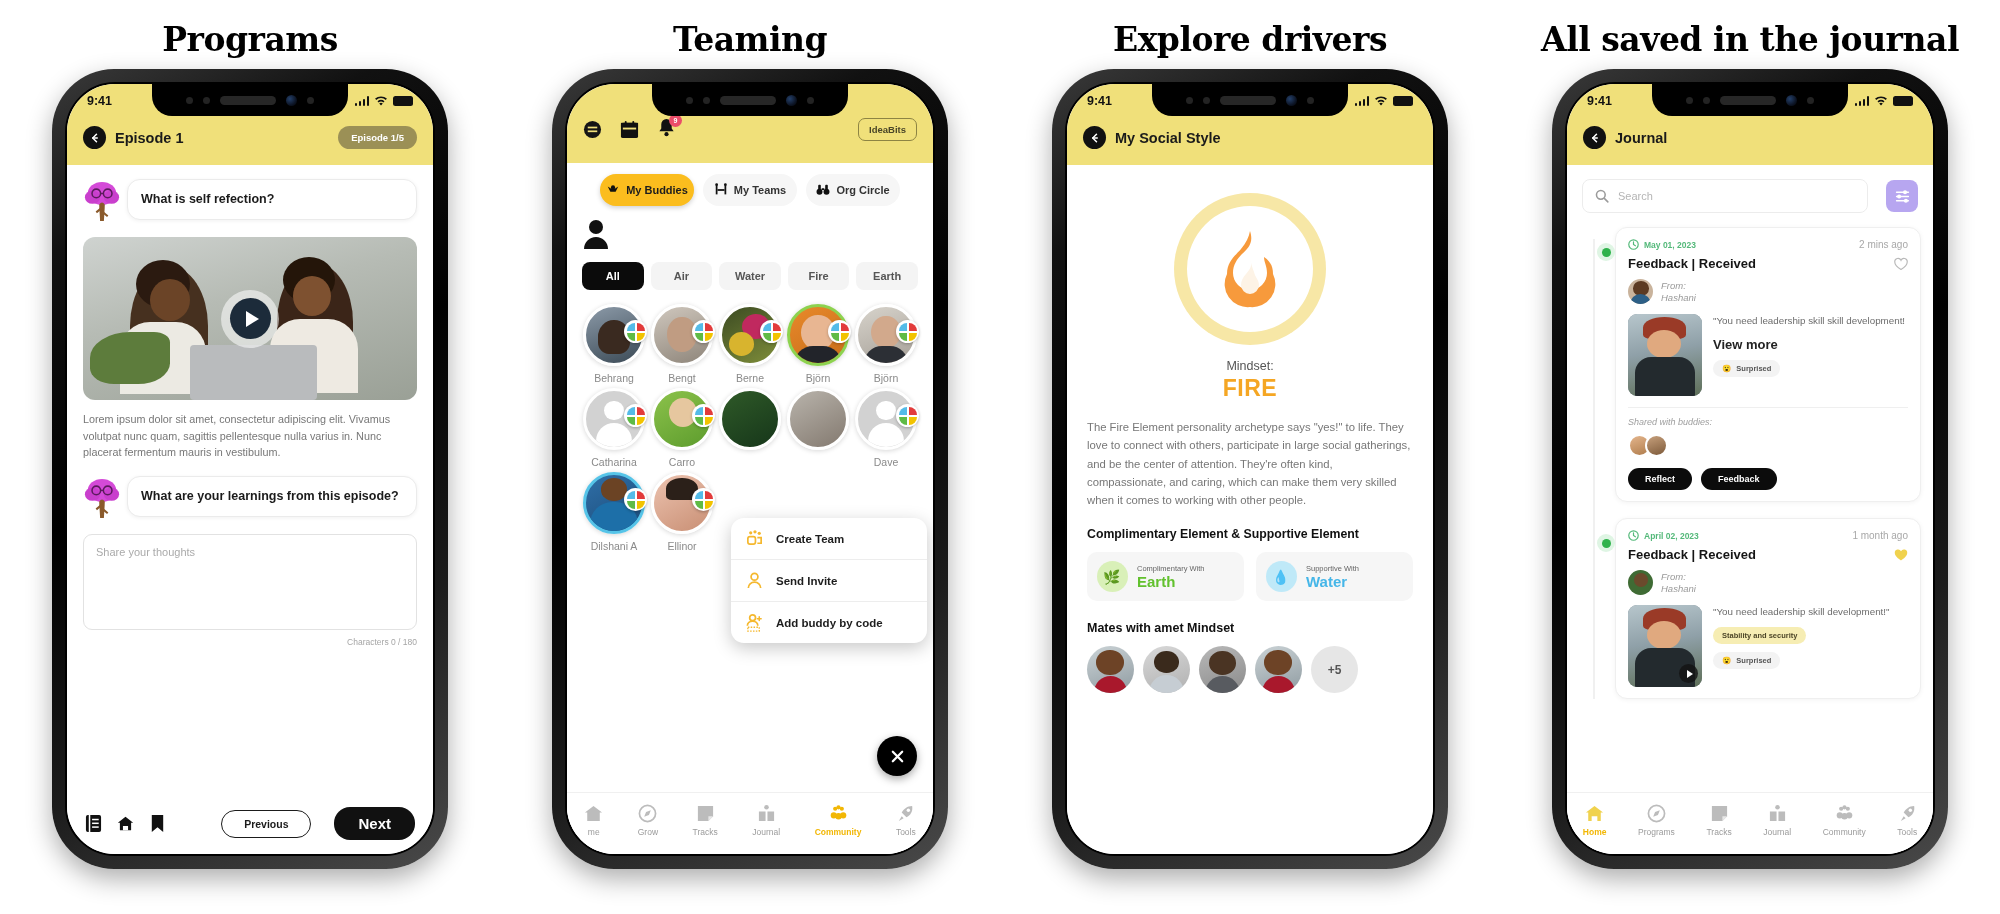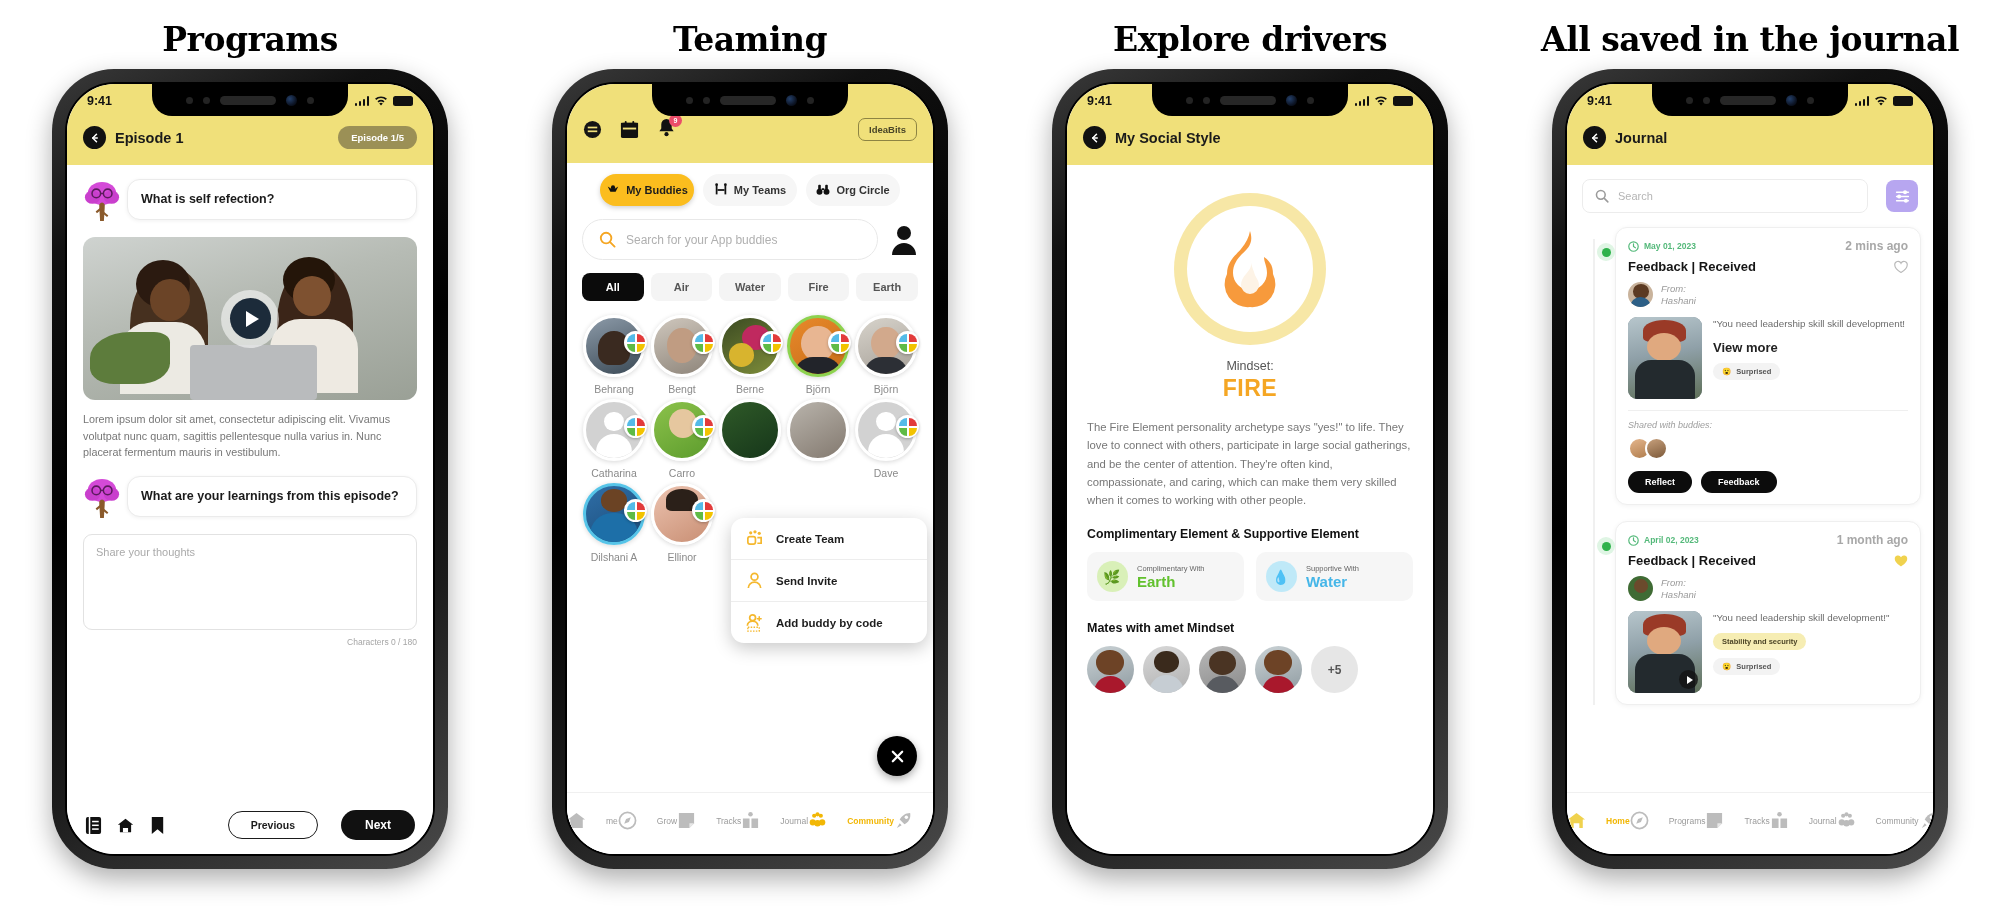--- a/index.html
+++ b/index.html
@@ -112,21 +112,21 @@
     position: absolute; left: 0; right: 0; bottom: 14px;
     display: flex; align-items: center; padding: 0 18px; gap: 15px;
   }
   .p1-foot .ficon { width: 17px; height: 19px; }
   .btn-prev {
     margin-left: auto; border: 1.5px solid #1b1b1b; border-radius: 16px;
     padding: 7px 22px; font-size: 10.5px; font-weight: bold; color: #1b1b1b; background: #fff;
   }
   .btn-next {
     border: none; border-radius: 16px; padding: 8px 24px;
-    font-size: 12px; font-weight: bold; color: #fff; background: #111; margin-left: 8px;
+    font-size: 15px; font-weight: bold; color: #fff; background: #111; margin-left: 8px;
   }
 
   
   .p2-topicons { display: flex; align-items: center; gap: 18px; padding: 0 16px; }
   .p2-topicons svg { width: 19px; height: 19px; }
   .bell-wrap { position: relative; }
   .bell-badge {
     position: absolute; top: -4px; right: -6px; background: #ea4d6a; color: #fff;
     font-size: 7px; font-weight: bold; border-radius: 50%;
     width: 13px; height: 13px; display: flex; align-items: center; justify-content: center;
@@ -195,21 +195,21 @@
     border-radius: 50%; background: #000; z-index: 25;
     display: flex; align-items: center; justify-content: center;
     box-shadow: 0 3px 9px rgba(0,0,0,.35);
   }
   .fab svg { width: 15px; height: 15px; }
   .tabbar {
     position: absolute; left: 0; right: 0; bottom: 0; height: 62px; background: #fff;
     border-top: 1px solid #f0f0f0; display: flex; align-items: center;
     justify-content: space-around; z-index: 18; padding-bottom: 6px;
   }
-  .tb { display: flex; flex-direction: row; align-items: center; gap: 20px; justify-content: space-between; }
+  .tb { display: flex; flex-direction: column; align-items: center; gap: 4px; justify-content: space-between; }
   .tb svg { width: 19px; height: 19px; }
   .tb span { font-size: 8.5px; color: #9b9b9b; }
   .tb.active span { color: #f2b705; font-weight: bold; }
 
   
   .p3-body { padding: 18px 20px 0; }
   .fire-ring {
     width: 152px; height: 152px; border-radius: 50%; margin: 10px auto 0;
     background: #f7e7a6; display: flex; align-items: center; justify-content: center;
   }
@@ -267,21 +267,21 @@
     background: #dff5e4; display: flex; align-items: center; justify-content: center;
   }
   .tl-dot i { width: 9px; height: 9px; border-radius: 50%; background: #2fb24c; }
   .card {
     border: 1px solid #efefef; border-radius: 12px; padding: 11px 12px;
     box-shadow: 0 1px 5px rgba(0,0,0,.05); background: #fff;
   }
   .card-top { display: flex; align-items: center; }
   .card-date { display: flex; align-items: center; gap: 5px; font-size: 8.5px; color: #54b97a; font-weight: bold; }
   .card-date svg { width: 11px; height: 11px; }
-  .card-ago { margin-left: auto; font-size: 12px; color: #a8a8a8; font-weight: bold; }
+  .card-ago { margin-left: auto; font-size: 10px; color: #a8a8a8; }
   .card-title-row { display: flex; align-items: center; margin-top: 6px; }
   .card-title { font-size: 13px; font-weight: bold; color: #151515; }
   .heart { margin-left: auto; width: 14px; height: 14px; }
   .from-row { display: flex; align-items: center; gap: 8px; margin-top: 8px; }
   .from-av { width: 25px; height: 25px; border-radius: 50%; overflow: hidden; background: #c9b39c; }
   .from-txt { font-size: 9.5px; color: #9a9a9a; font-style: italic; line-height: 1.25; }
   .fb-row { display: flex; gap: 11px; margin-top: 10px; }
   .fb-img { width: 74px; height: 82px; border-radius: 9px; overflow: hidden; position: relative; flex: 0 0 auto; background: #7d8d96; }
   .fb-right { flex: 1 1 auto; }
   .fb-quote { font-size: 9.8px; color: #6c6c6c; line-height: 1.45; }
@@ -491,27 +491,20 @@
                     <circle cx="4" cy="10" r="3.4" fill="#111"></circle>
                     <circle cx="12" cy="10" r="3.4" fill="#111"></circle>
                     <rect x="2.5" y="2" width="3" height="6" rx="1" fill="#111"></rect>
                     <rect x="10.5" y="2" width="3" height="6" rx="1" fill="#111"></rect>
                     <rect x="6.5" y="6" width="3" height="2" fill="#111"></rect>
                   </svg>
                 <span>Org Circle</span>
               </div>
             </div>
             <div class="search-row">
-              <div class="search-box">
-                <svg width="17" height="17" viewBox="0 0 18 18">
-                    <circle cx="7.5" cy="7.5" r="5.6" fill="none" stroke="#f5a623" stroke-width="2"></circle>
-                    <path d="M12 12l4.5 4.5" stroke="#f5a623" stroke-width="2" stroke-linecap="round"></path>
-                  </svg>
-                <span>Search for your App buddies</span>
-              </div>
               <svg class="person-icon" viewBox="0 0 28 30">
                   <circle cx="14" cy="8" r="7" fill="#111"></circle>
                   <path d="M2 30c0-7 5.4-12 12-12s12 5 12 12z" fill="#111"></path>
                 </svg>
             </div>
             <div class="chips">
               <span class="chip active">All</span>
               <span class="chip">Air</span>
               <span class="chip">Water</span>
               <span class="chip">Fire</span>

